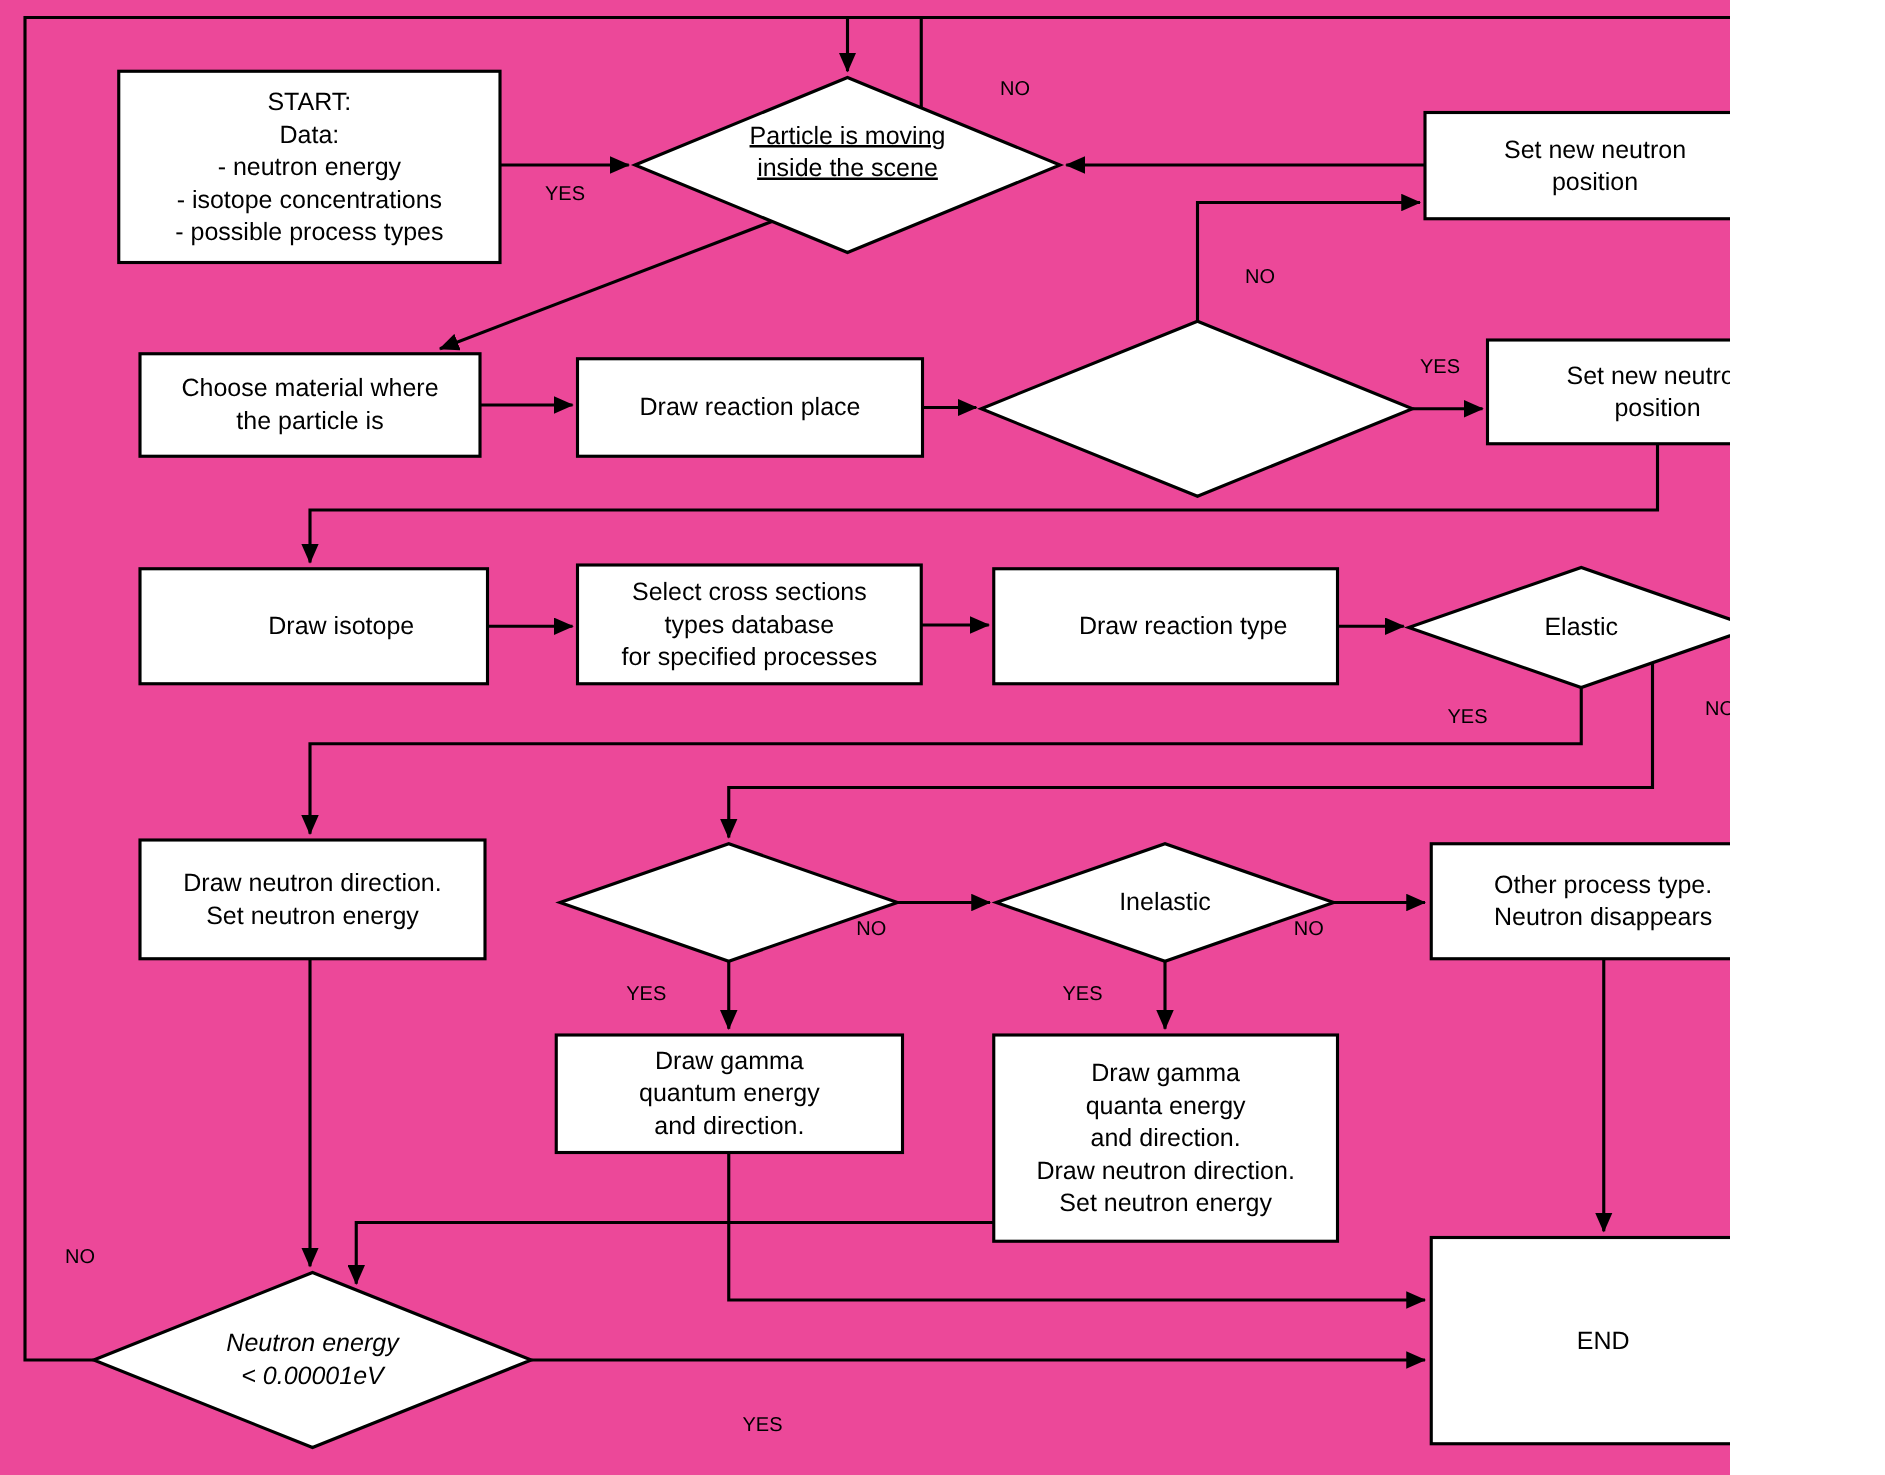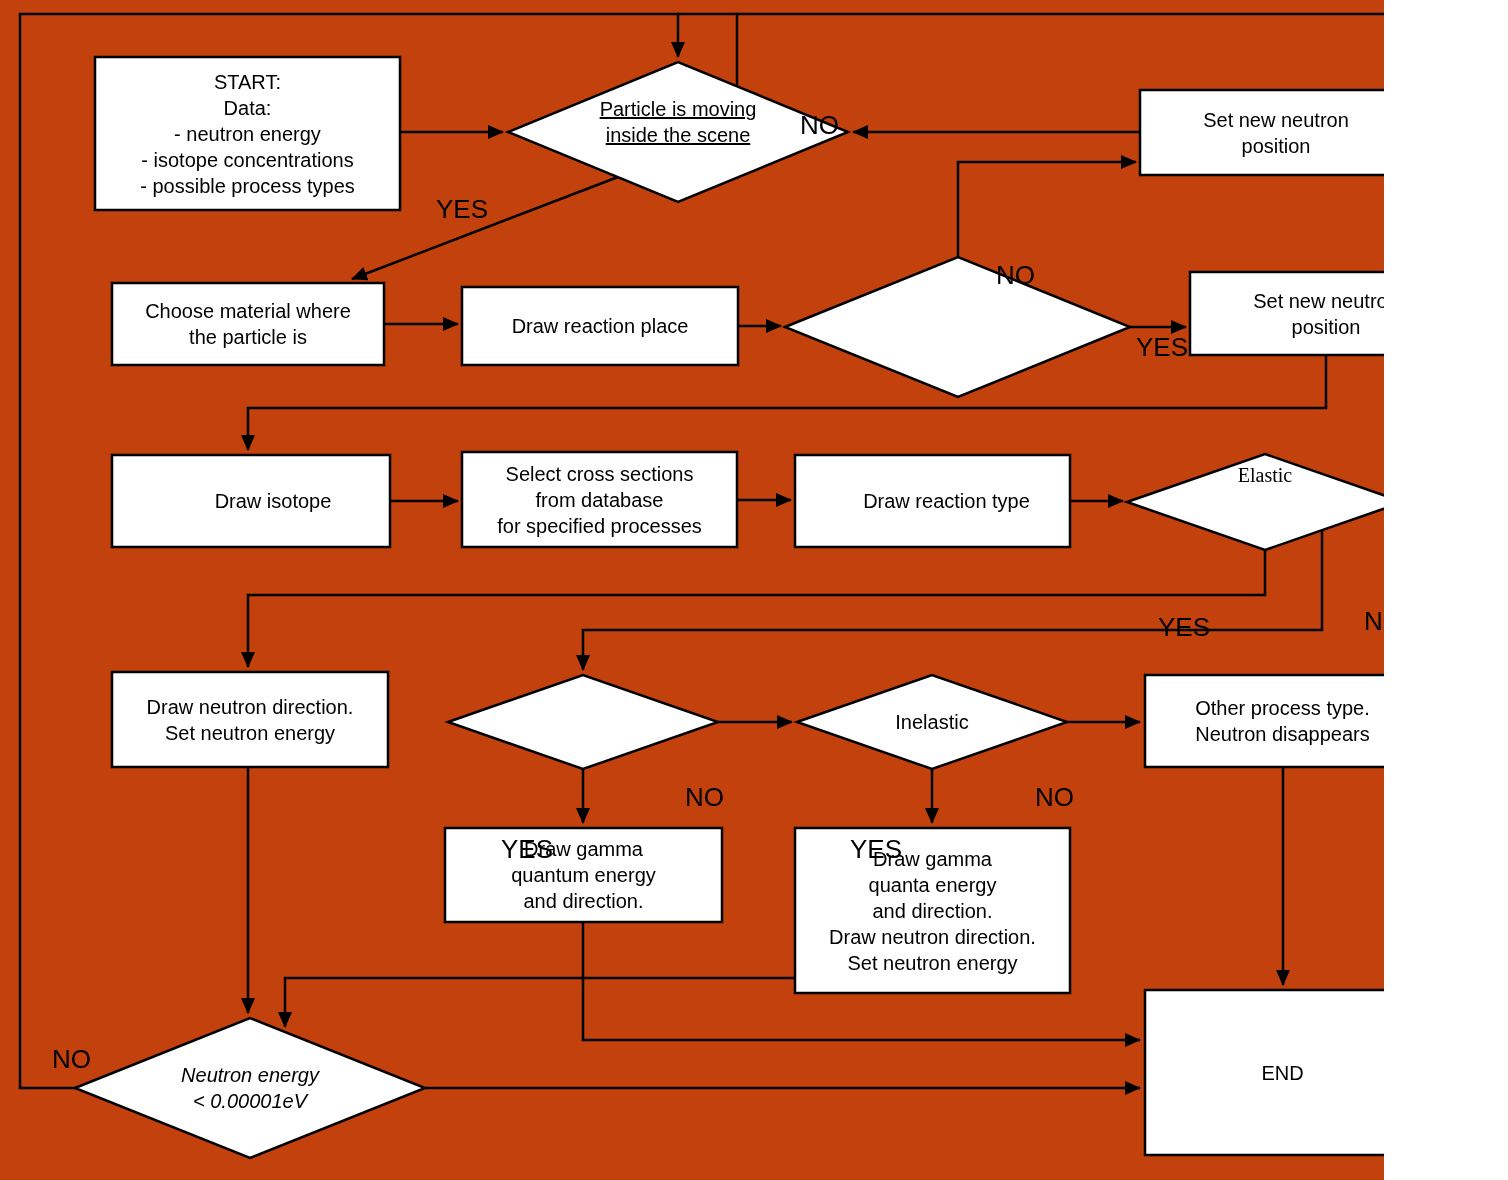--- a/index.html
+++ b/index.html
@@ -1,43 +1,42 @@
 <!DOCTYPE html>
 <html><head>
 <meta charset="utf-8">
 <style>
   * { margin: 0; padding: 0; box-sizing: border-box; }
   html, body { background: #ffffff; }
   .canvas {
     position: relative;
     width: 1384px;
     height: 1180px;
-    background: #c2410c;
+    background: #ec4899;
     font-family: "Liberation Sans", sans-serif;
     color: #000000;
     overflow: hidden;
   }
   .canvas svg { position: absolute; left: 0; top: 0; }
   .node-label {
     position: absolute;
     display: flex;
     align-items: center;
     justify-content: center;
     text-align: center;
     white-space: pre-line;
     font-size: 20px;
     line-height: 1.3;
     pointer-events: none;
   }
   .edge-label {
     position: absolute;
-    font-size: 26px;
+    font-size: 16px;
     line-height: 1;
     pointer-events: none;
-    margin-top: 48px;
   }
 </style>
 </head>
 <body>
 
 <div class="canvas">
 
   <svg width="1508" height="1180" viewBox="0 0 1508 1180">
     <defs>
       <marker id="arrow" markerUnits="userSpaceOnUse" markerWidth="16" markerHeight="14" refX="15" refY="7" orient="auto">
@@ -108,24 +107,24 @@
 inside the scene</div>
   <div class="node-label" style="left:1140px; top:90px; width:272px; height:85px;">Set new neutron
 position</div>
   <div class="node-label" style="left:462px; top:287px; width:276px; height:78px;">Draw reaction place</div>
   <div class="node-label" style="left:112px; top:283px; width:272px; height:82px;">Choose material where
 the particle is</div>
   <div class="node-label" style="left:1190px; top:272px; width:272px; height:83px;">Set new neutron
 position</div>
   <div class="node-label" style="left:112px; top:455px; width:278px; height:92px;padding-left:44px;">Draw isotope</div>
   <div class="node-label" style="left:462px; top:452px; width:275px; height:95px;">Select cross sections
-from database
+types database
 for specified processes</div>
   <div class="node-label" style="left:795px; top:455px; width:275px; height:92px;padding-left:28px;">Draw reaction type</div>
-  <div class="node-label" style="left:1127px; top:427px; width:276px; height:96px;font-family:Liberation Serif, serif;">Elastic</div>
+  <div class="node-label" style="left:1127px; top:454px; width:276px; height:96px;">Elastic</div>
   <div class="node-label" style="left:112px; top:672px; width:276px; height:95px;">Draw neutron direction.
 Set neutron energy</div>
   <div class="node-label" style="left:797px; top:675px; width:270px; height:94px;">Inelastic</div>
   <div class="node-label" style="left:1145px; top:675px; width:275px; height:92px;">Other process type.
 Neutron disappears</div>
   <div class="node-label" style="left:445px; top:828px; width:277px; height:94px;">Draw gamma
 quantum energy
 and direction.</div>
   <div class="node-label" style="left:795px; top:828px; width:275px; height:165px;">Draw gamma
 quanta energy

